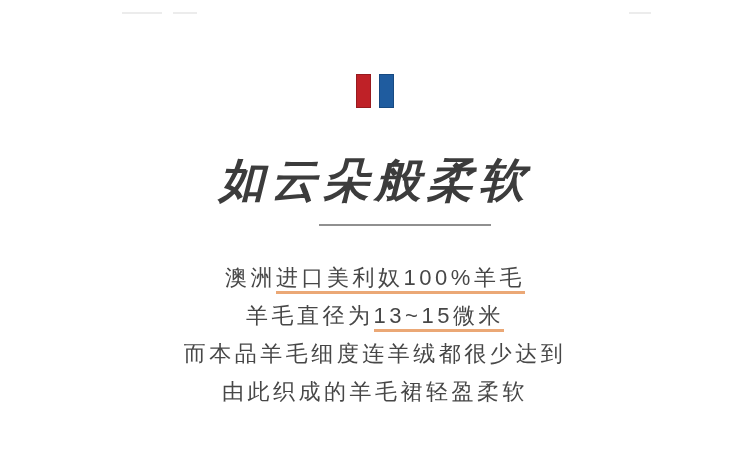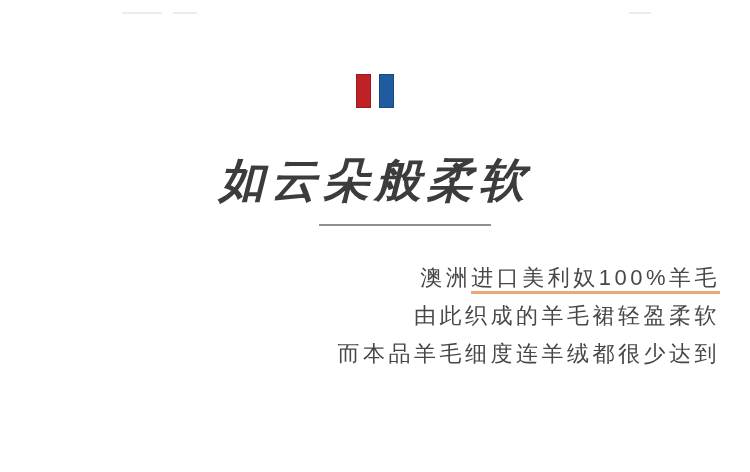--- a/index.html
+++ b/index.html
@@ -75,21 +75,21 @@
     height: 2px;
     background: var(--divider, #909090);
   }
 
   
   .copy {
     position: absolute;
     top: 247px;
     left: 0;
     width: 100%;
-    text-align: right;
+    text-align: center;
     font-size: 22px;
     line-height: 38px;
     letter-spacing: 3.5px;
     color: #474747;
     font-weight: 400;
   }
   .copy .line {
     height: 38px;
     white-space: nowrap;
   }
@@ -111,17 +111,18 @@
     <span class="bar bar-red"></span>
     <span class="bar bar-blue"></span>
   </div>
 
   <div class="title">如云朵般柔软</div>
 
   <div class="divider"></div>
 
   <div class="copy">
     <div class="line"><span>澳洲</span><span class="u">进口美利奴100%羊毛</span></div>
+    <div class="line"><span>羊毛直径为</span><span class="u">13~15微米</span></div>
+    <div class="line"><span>而本品羊毛细度连羊绒都很少达到</span><span class="u"></span></div>
     <div class="line"><span>由此织成的羊毛裙轻盈柔软</span><span class="u"></span></div>
-    <div class="line"><span>而本品羊毛细度连羊绒都很少达到</span><span class="u"></span></div>
   </div>
 
 </div>
 
 </body></html>

